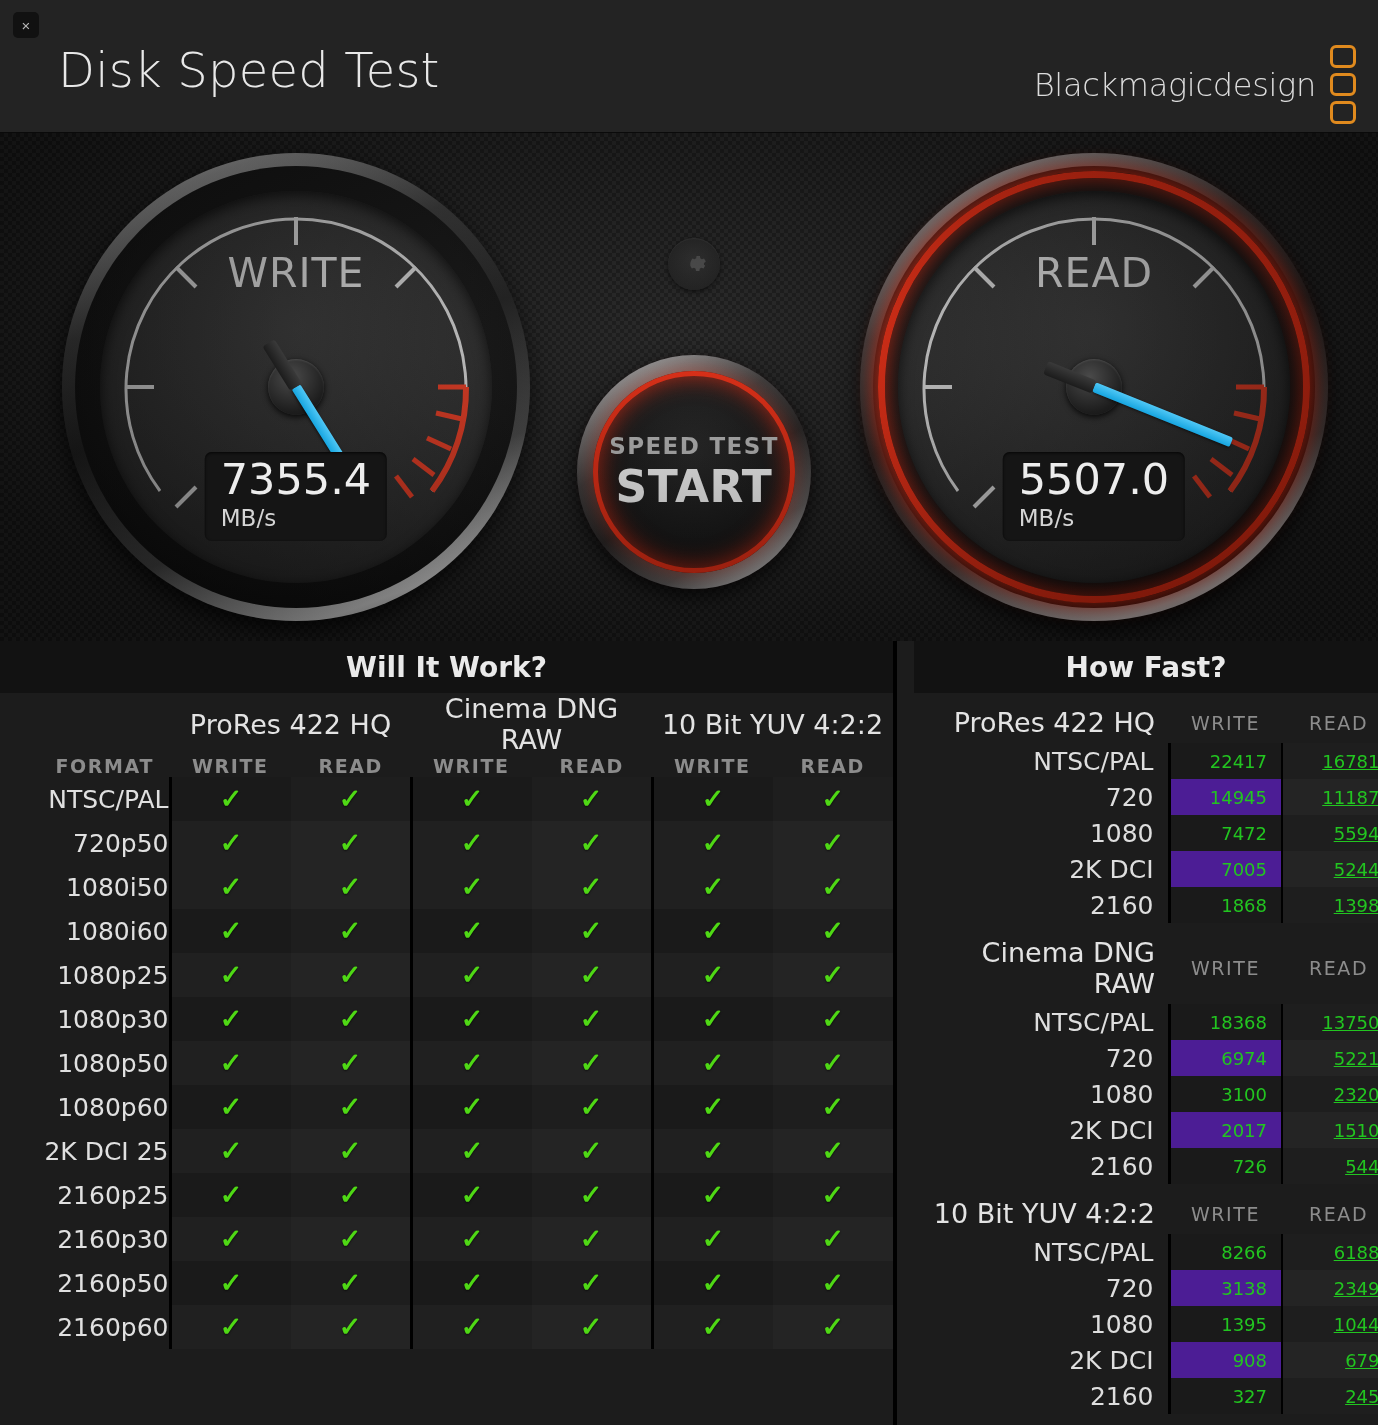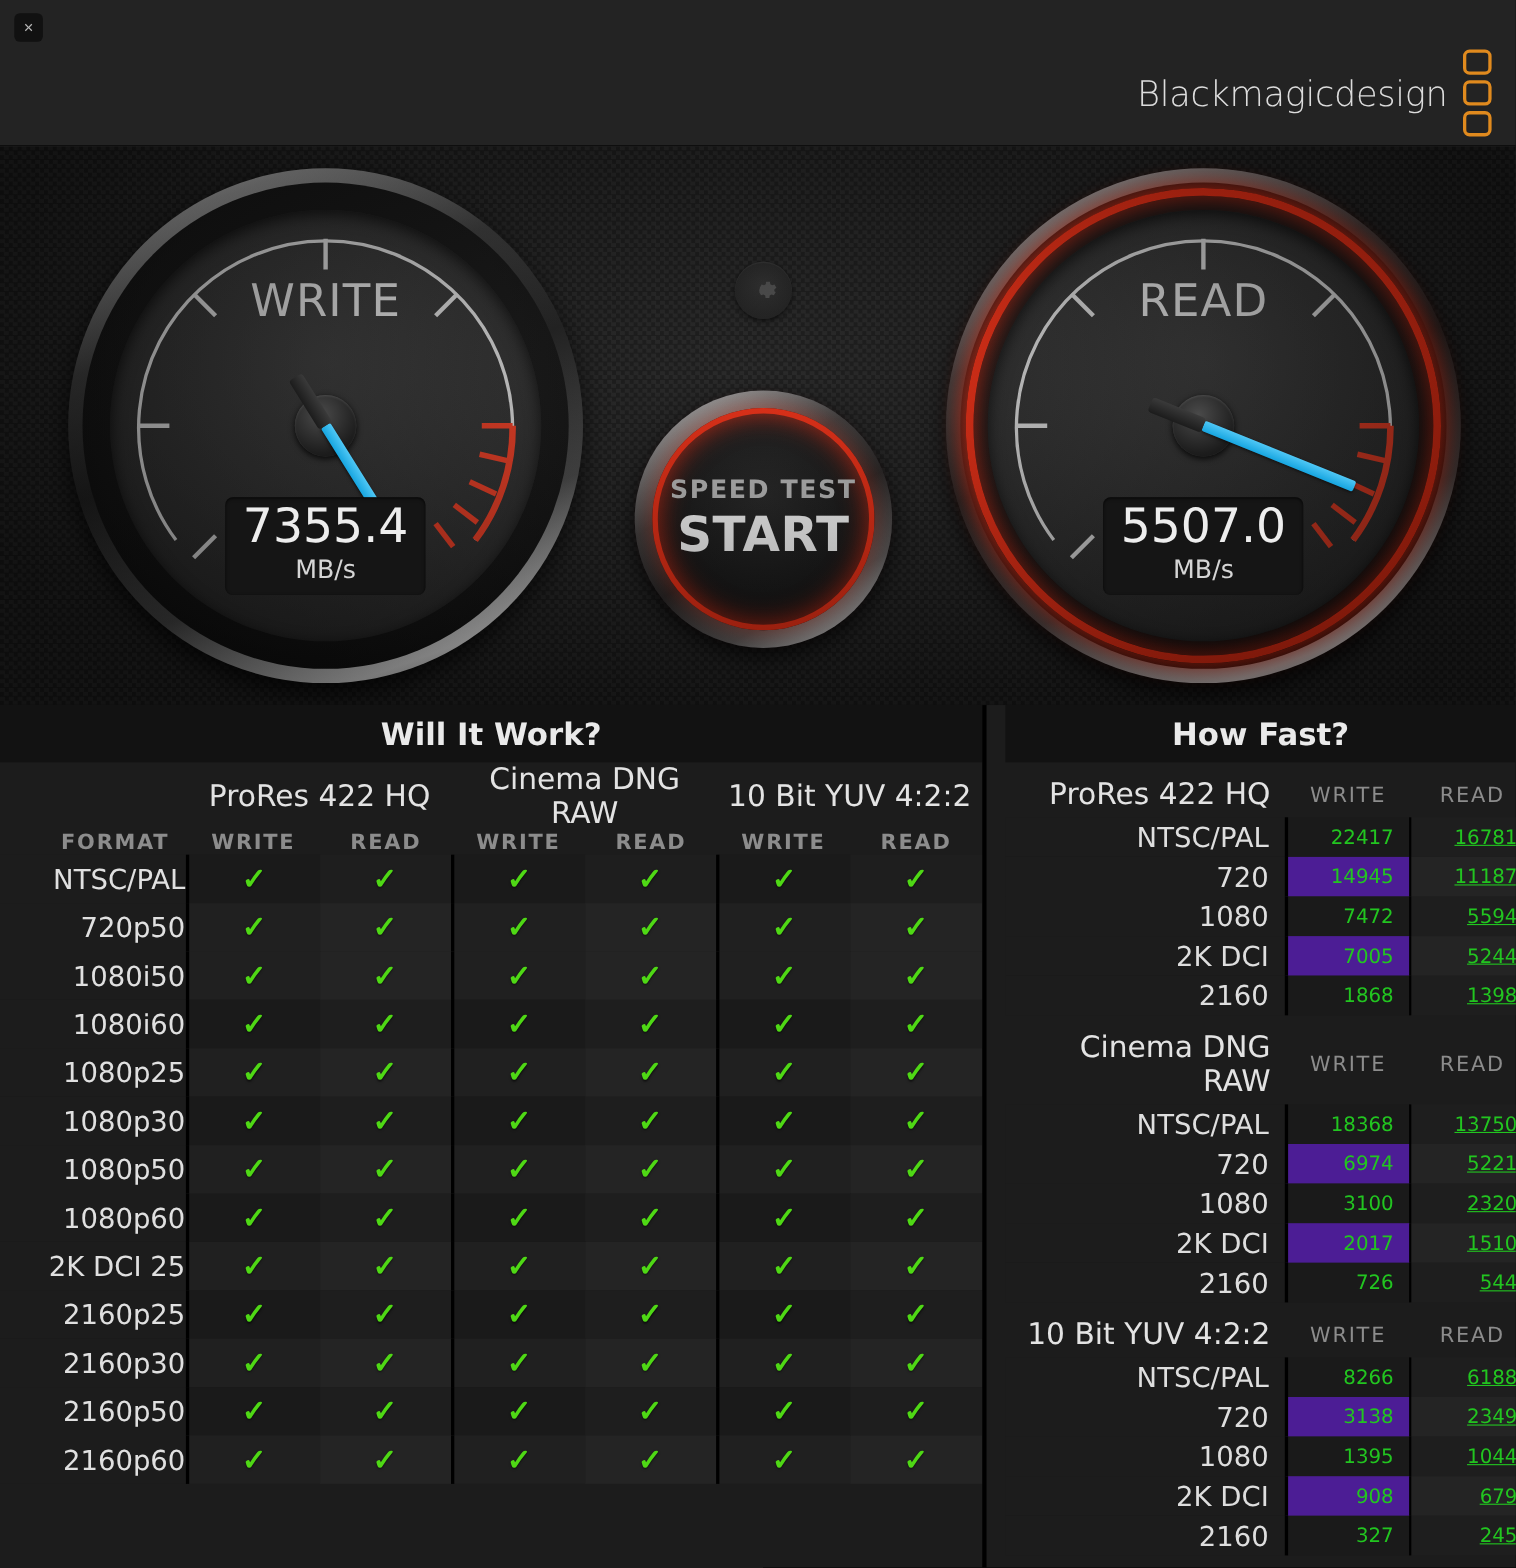--- a/index.html
+++ b/index.html
@@ -124,21 +124,20 @@
     position: absolute; right: 0; top: -7px;
     height: 14px; width: 52px;
     background: linear-gradient(180deg,#3a3a3a,#1c1c1c);
     border-radius: 3px;
   }
   .readout {
     position: absolute; left: 50%; bottom: 42px;
     transform: translateX(-50%);
     min-width: 150px; padding: 6px 16px 10px;
     background: #151515; border-radius: 7px;
-    text-align: center;
     box-shadow: inset 0 1px 3px rgba(0,0,0,0.8);
     z-index: 6;
   }
   .readout .val {
     font-size: 43px; font-weight: 400; color: #ededed;
     line-height: 1.0;
     font-family: "DejaVu Sans", sans-serif;
   }
   .readout .unit {
     font-size: 23px; color: #d5d5d5; margin-top: 4px;
@@ -255,20 +254,21 @@
 </style>
 </head>
 <body>
 
 <div id="app">
 
   <div class="titlebar">
     <div class="close-btn">
       <span>×</span>
     </div>
+    <div class="app-title">Disk Speed Test</div>
     <div class="brand">
       <span class="brand-text">Blackmagicdesign</span>
       <span class="brand-marks">
           <i></i>
           <i></i>
           <i></i>
         </span>
     </div>
   </div>
 

